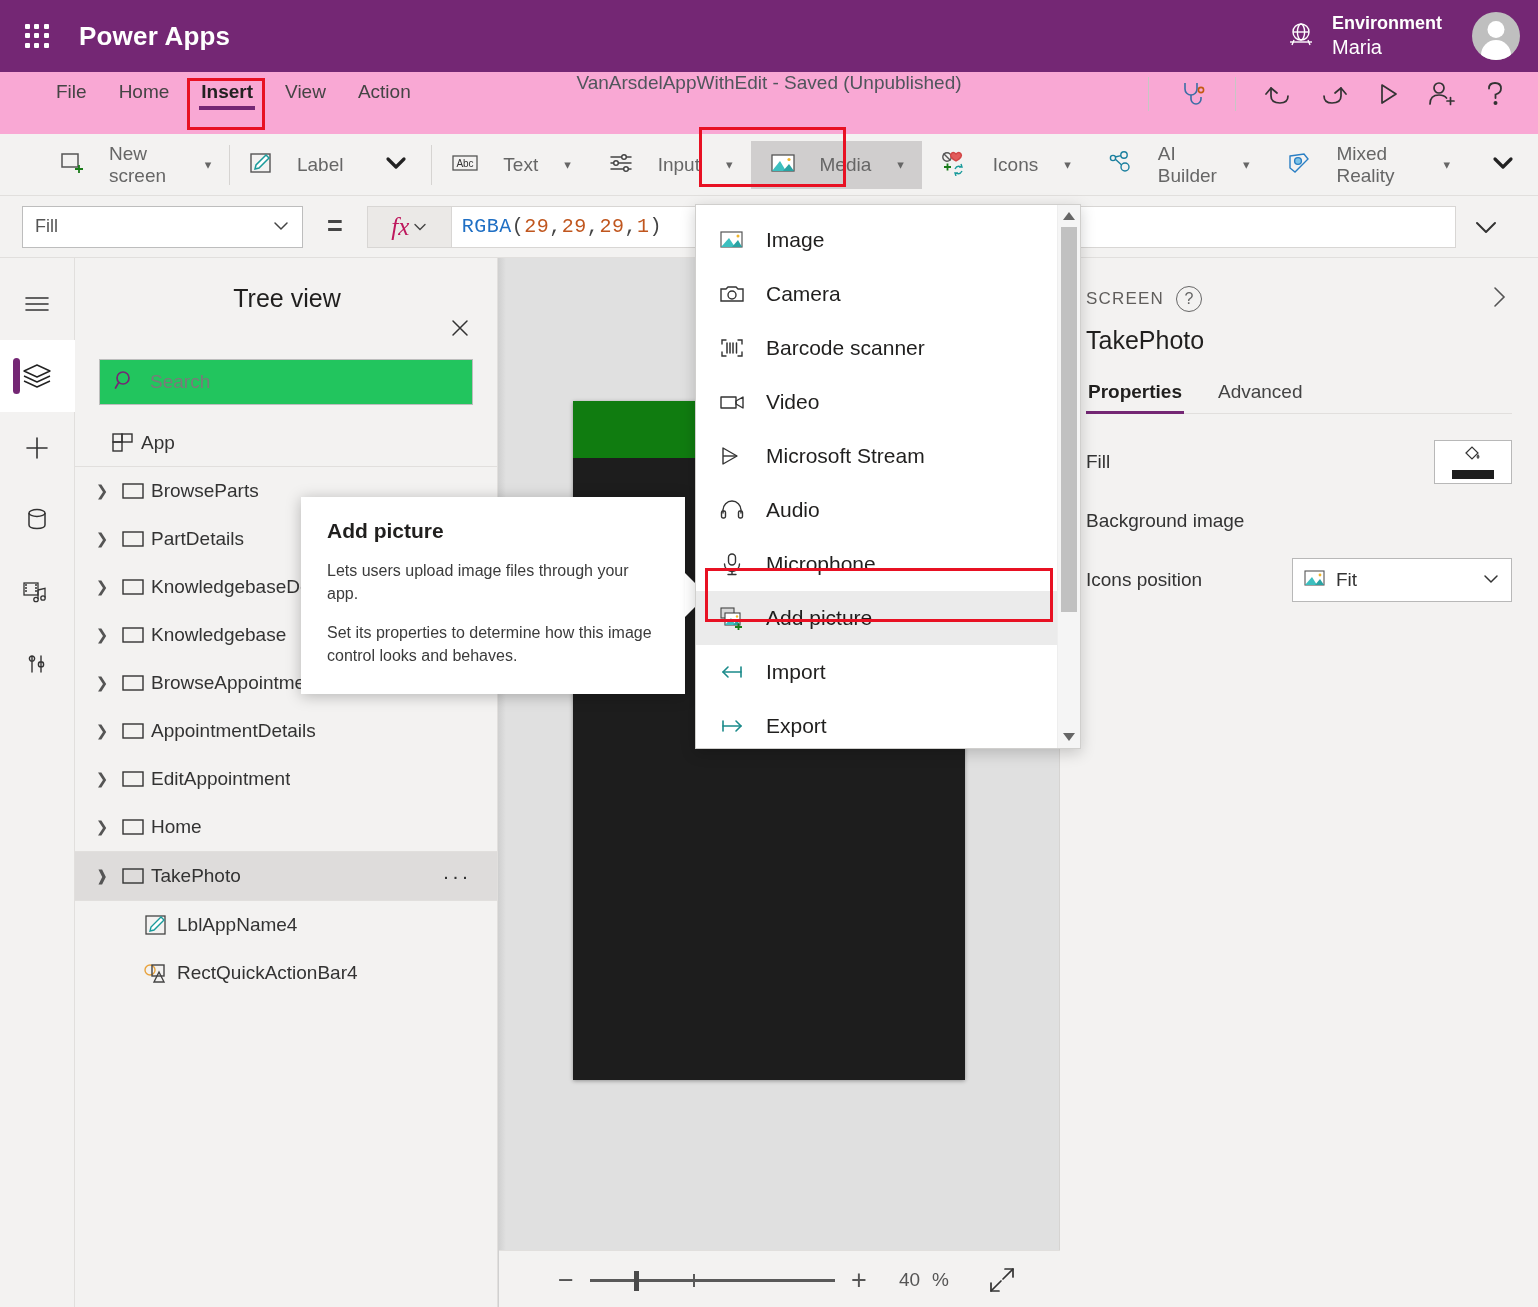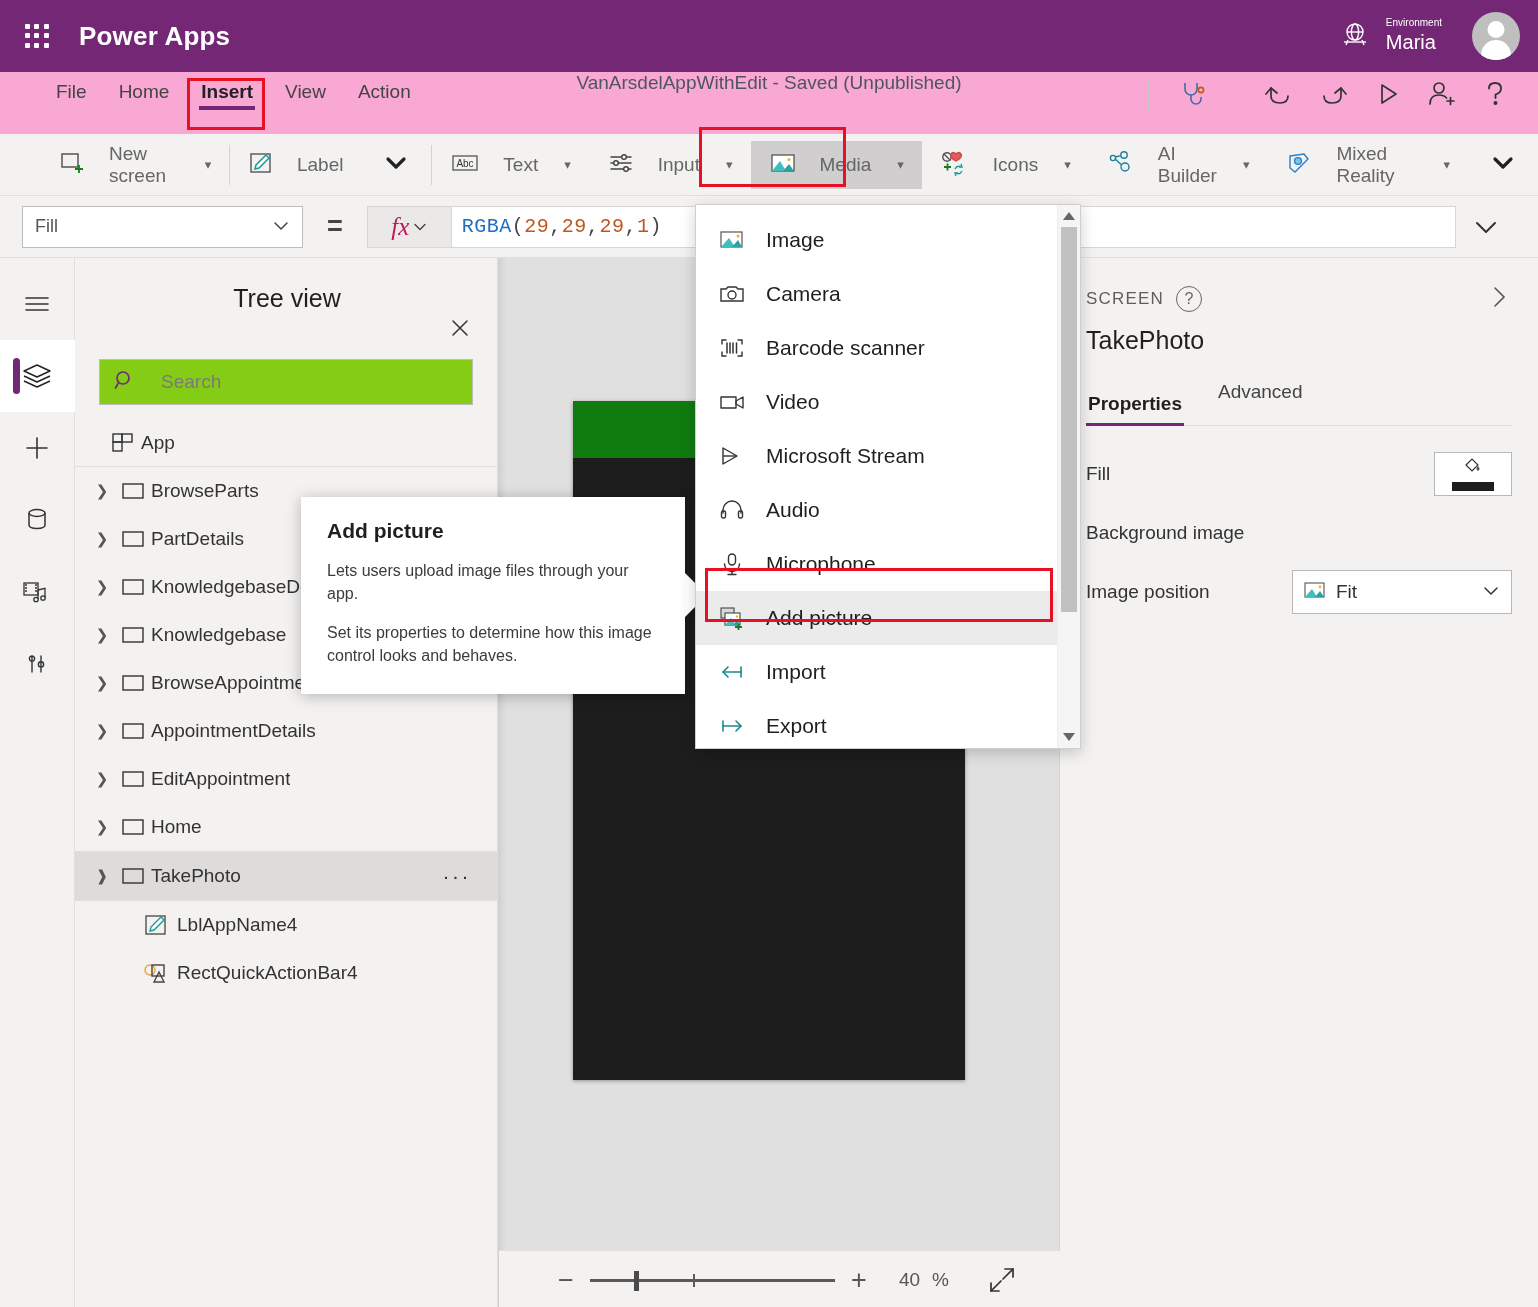--- a/index.html
+++ b/index.html
@@ -17,21 +17,21 @@
     padding:0 18px 0 22px; color:#fff; position:relative;
   }
   .waffle { width:30px; height:30px; display:grid; grid-template-columns:repeat(3,1fr);
     grid-template-rows:repeat(3,1fr); gap:4px; cursor:pointer; padding:3px; }
   .waffle i { background:#fff; border-radius:1px; display:block; width:5px; height:5px; }
   .brand { font-size:26px; font-weight:bold; margin-left:27px; letter-spacing:.2px; }
   .topright { margin-left:auto; display:flex; align-items:center; gap:0; }
   .env-wrap { display:flex; align-items:center; gap:14px; margin-right:30px; }
   .globe { width:34px; height:34px; }
   .env-text { line-height:1.25; }
-  .env-label { font-size:10px; font-weight:400; }
+  .env-label { font-size:18px; font-weight:700; }
   .env-name { font-size:20px; font-weight:400; }
   .avatar { width:48px; height:48px; border-radius:50%; background:#bfbfbf; position:relative; overflow:hidden; }
   .avatar::before { content:""; position:absolute; width:17px; height:17px; border-radius:50%;
     background:#fff; left:50%; top:9px; transform:translateX(-50%); }
   .avatar::after { content:""; position:absolute; width:30px; height:20px; border-radius:15px 15px 0 0;
     background:#fff; left:50%; bottom:0; transform:translateX(-50%); }
 
   
   .cmdbar { height:62px; background:#f9a8d4; display:flex; align-items:flex-start;
     padding:0 16px 0 40px; position:relative; }
@@ -95,22 +95,22 @@
     display:flex; flex-direction:column; }
   .tree-head { display:flex; align-items:center; padding:26px 22px 0 24px;flex-direction:column; }
   .tree-title { font-size:25px; color:#201f1e; }
   .tree-close { margin-left:auto; cursor:pointer; font-size:26px; color:#333; line-height:1;
     width:30px; height:30px; display:flex; align-items:center; justify-content:center; }
   .tabs { display:flex; gap:0; padding:0 24px; margin-top:18px; border-bottom:1px solid #e1dfdd; }
   .tab { font-size:19px; color:#444; padding:4px 2px 10px; margin-right:26px; cursor:pointer; position:relative; }
   .tab.active { font-weight:bold; color:#201f1e; }
   .tab.active::after { content:""; position:absolute; left:0; right:0; bottom:-1px; height:3px; background:#742774; }
   .searchwrap { padding:16px 24px 0; }
-  .searchbox { height:46px; background:#84cc16; border:1px solid #bdbdbd; display:flex;
-    align-items:center; padding:0 12px; gap:23px; }
+  .searchbox { height:46px; background:#22c55e; border:1px solid #bdbdbd; display:flex;
+    align-items:center; padding:0 12px; gap:12px; }
   .searchbox input { border:none; outline:none; font-size:19px; color:#555; flex:1;
     font-family:"Liberation Sans", sans-serif; background:transparent; }
   .searchbox input::placeholder { color:#7a7a7a; }
   .tree-list { margin-top:14px; flex:1; overflow:hidden; }
   .trow { height:48px; display:flex; align-items:center; padding:0 14px 0 14px; cursor:pointer;
     font-size:19px; color:#333; position:relative; }
   .trow.app { border-bottom:1px solid #e1dfdd; padding-left:30px; }
   .trow.sel { background:#dedcdb; }
   .trow .caret { width:26px; text-align:center; color:#555; font-size:15px; }
   .trow .ico { width:36px; display:flex; align-items:center; justify-content:center; }
@@ -147,21 +147,21 @@
   
   .props { width:478px; background:#f3f2f1; display:flex; flex-direction:column; padding:26px 26px 0 26px; }
   .props-top { display:flex; align-items:center; gap:12px; }
   .props-kind { font-size:17px; color:#605e5c; letter-spacing:1.2px; }
   .qmark { width:26px; height:26px; border:1.6px solid #666; border-radius:50%; color:#666;
     font-size:16px; display:flex; align-items:center; justify-content:center; cursor:pointer; }
   .props-collapse { margin-left:auto; cursor:pointer; }
   .props-name { font-size:25px; color:#201f1e; margin-top:12px; }
   .ptabs { display:flex; margin-top:22px; border-bottom:1px solid #e1dfdd; }
   .ptab { font-size:19px; color:#444; padding:4px 2px 10px; margin-right:32px; cursor:pointer; position:relative; }
-  .ptab.active { font-weight:bold; color:#201f1e;margin-top:12px; }
+  .ptab.active { font-weight:bold; color:#201f1e; }
   .ptab.active::after { content:""; position:absolute; left:0; right:0; bottom:-1px; height:3px; background:#742774; }
   .prow { display:flex; align-items:center; margin-top:26px; }
   .plabel { font-size:19px; color:#333; }
   .pctrl { margin-left:auto; }
   .fillswatch { width:78px; height:44px; background:#fff; border:1px solid #b8b8b8;
     display:flex; flex-direction:column; align-items:center; justify-content:center; gap:3px; cursor:pointer; }
   .fillswatch .bar { width:42px; height:9px; background:#1d1d1d; }
   .pselect { width:220px; height:44px; background:#fff; border:1px solid #b8b8b8; display:flex;
     align-items:center; padding:0 10px; gap:9px; font-size:19px; color:#333; cursor:pointer; }
   .pselect .val { flex:1; }
@@ -645,21 +645,21 @@
             </svg>
           </span>
           <span class="bar"></span>
         </span>
       </span>
     </div>
     <div class="prow">
       <span class="plabel">Background image</span>
     </div>
     <div class="prow">
-      <span class="plabel">Image position</span>
+      <span class="plabel">Icons position</span>
       <span class="pctrl">
         <span class="pselect">
           <span>
             <svg width="24" height="20" viewBox="0 0 24 20" fill="none" stroke="#555" stroke-width="1.1">
               <rect x="2" y="3" width="19" height="14" fill="#fff"></rect>
               <path d="M2 17 L9 9 L14 17 Z" fill="#3dbfbf" stroke="none"></path>
               <path d="M12 17 L17 11 L21 17 Z" fill="#2aa3a3" stroke="none"></path>
               <circle cx="17" cy="7" r="1.4" fill="#f0b429" stroke="none"></circle>
             </svg>
           </span>

